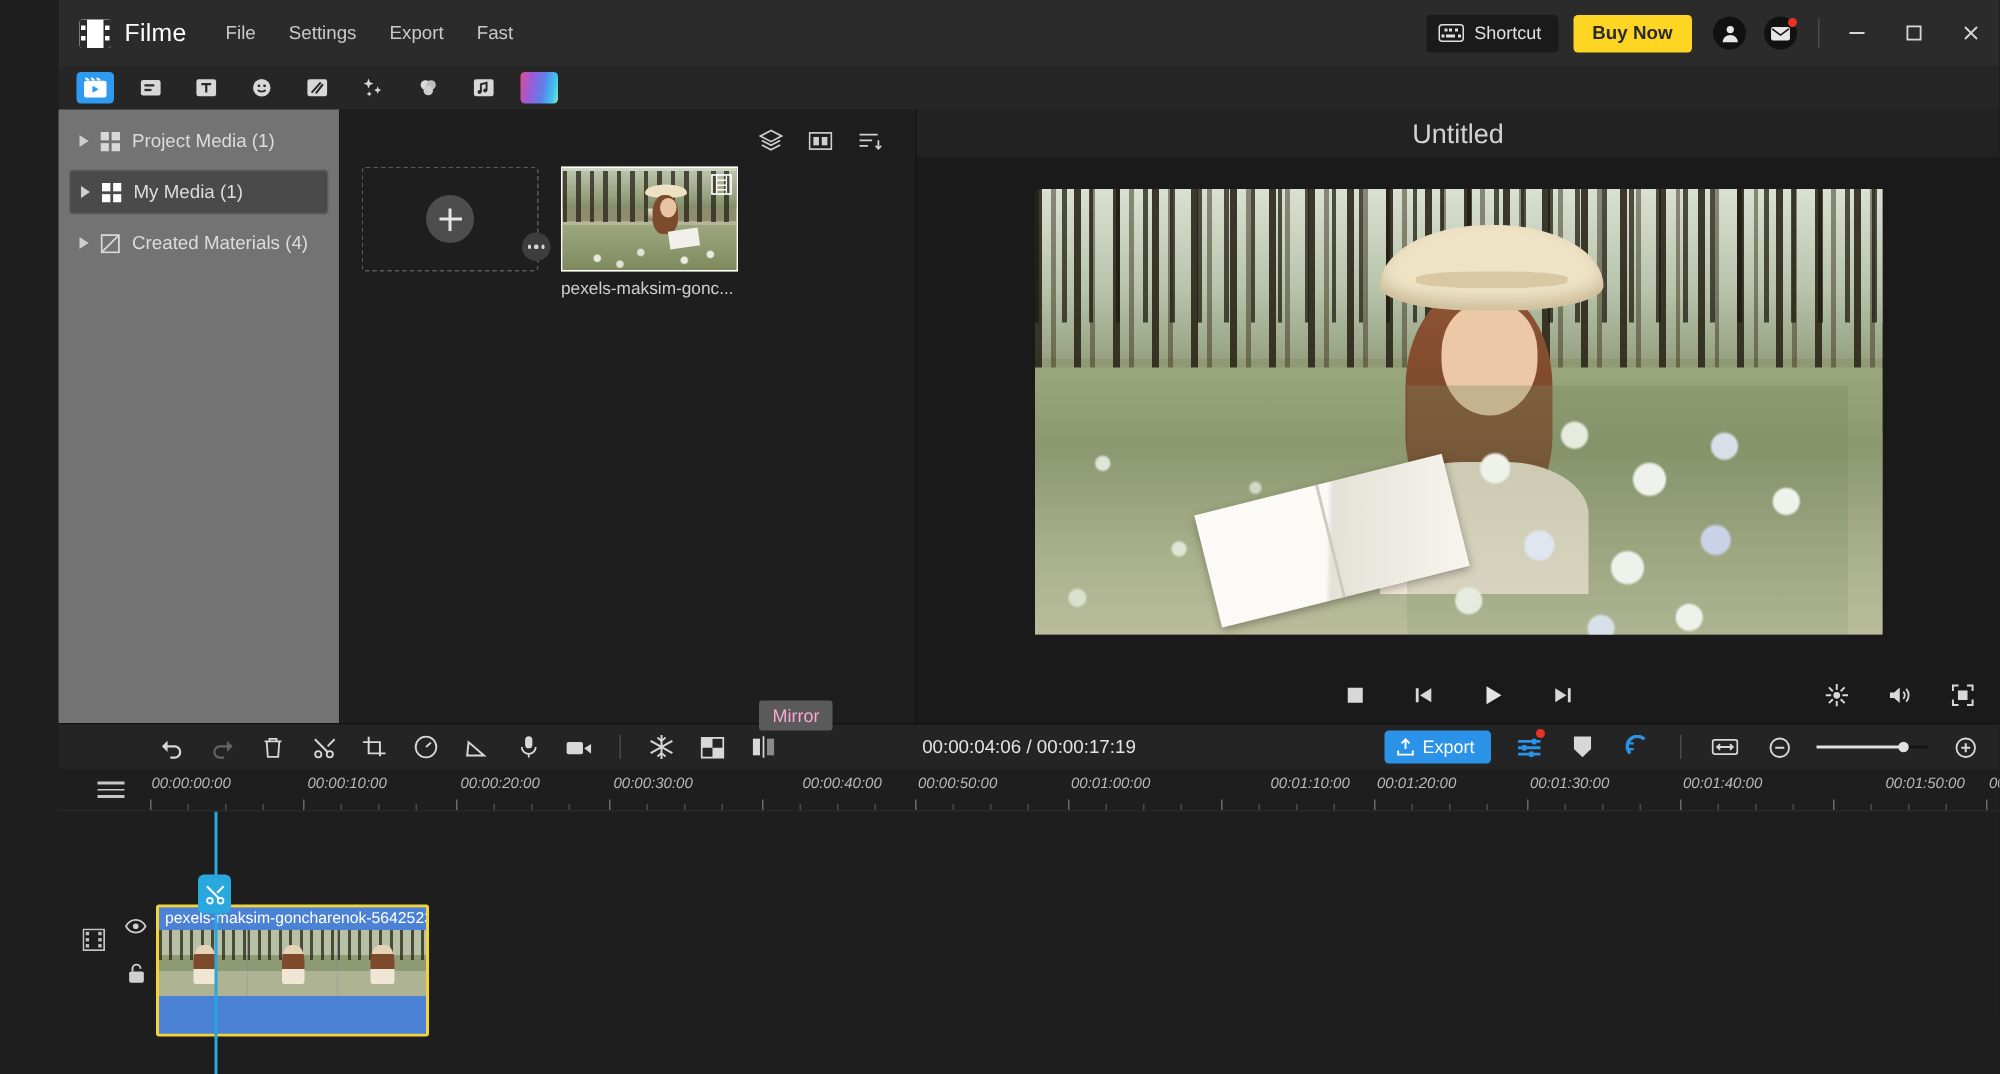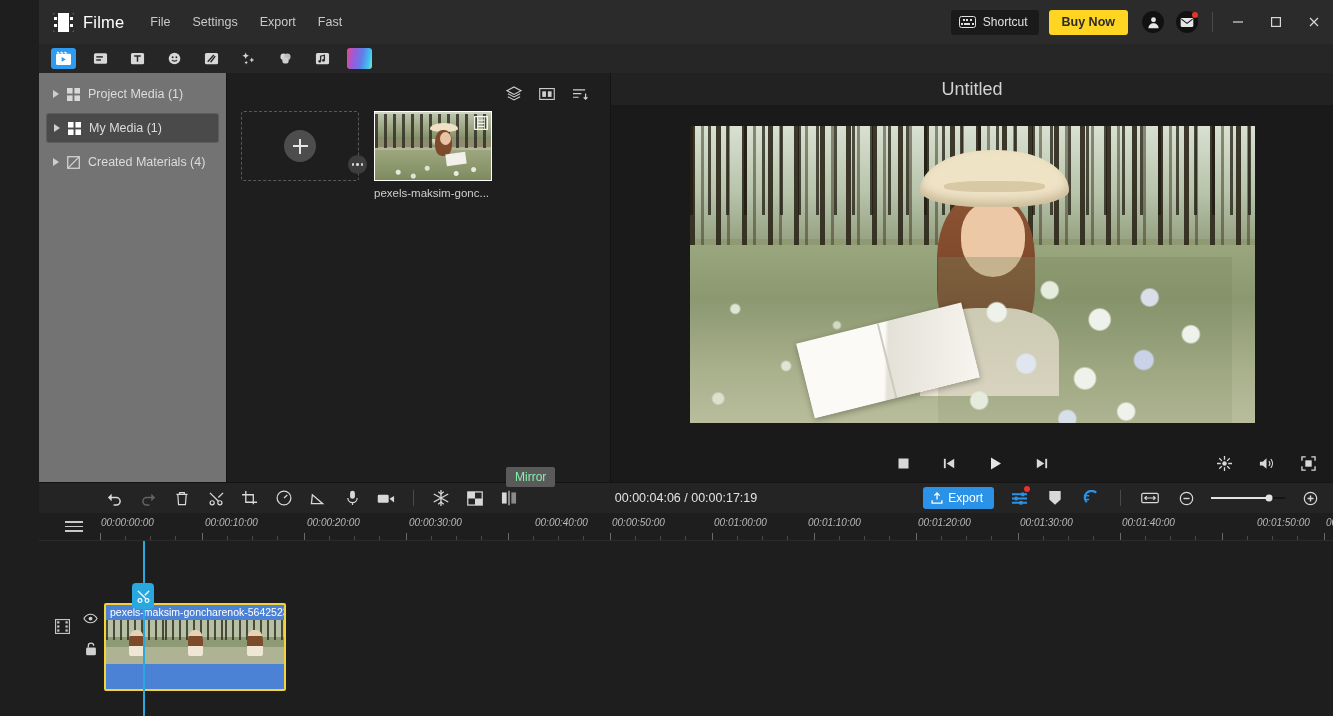--- a/index.html
+++ b/index.html
@@ -231,21 +231,21 @@
     background: repeating-linear-gradient(90deg, rgba(48,44,30,.8) 0 2px, rgba(0,0,0,0) 2px 7px); }
   .ct-person { position: absolute; left: 38%; top: 22%; width: 26%; height: 60%;
     background: linear-gradient(#e5d3b5 0 24%, #7d4a2c 24% 62%, #efe6d6 62% 100%); border-radius: 40% 40% 10% 10%; }
   .clip-audio { background: #4b82d6; }
   .eye-lock { position: absolute; left: 44px; display: flex; flex-direction: column; gap: 14px; align-items: center; }
   .track-icon { position: absolute; left: 16px; }
   .playhead-line { position: absolute; width: 1.6px; background: #29a8e0; top: 0; bottom: 0; z-index: 6; }
   .split-btn { position: absolute; z-index: 7; width: 22px; height: 26px; background: #29a8e0;
     border-radius: 4px; display: flex; align-items: center; justify-content: center; transform: translateX(-50%); cursor: pointer; }
 
-  .tooltip { position: absolute; background: #5a5a5a; color: #86efac; font-size: 12px;
+  .tooltip { position: absolute; background: #5a5a5a; color: #f9a8d4; font-size: 12px;
     padding: 3px 9px; border-radius: 2px; z-index: 30; white-space: nowrap; }
 </style>
 </head>
 <body>
 
 <div class="app">
 
   <div class="titlebar">
     <div class="brand">
       <span class="brand-logo">
@@ -675,21 +675,21 @@
         <i></i>
         <i></i>
       </span>
     <span class="tick" style="left:62px">00:00:00:00</span>
     <span class="tick" style="left:166px">00:00:10:00</span>
     <span class="tick" style="left:268px">00:00:20:00</span>
     <span class="tick" style="left:370px">00:00:30:00</span>
     <span class="tick" style="left:496px">00:00:40:00</span>
     <span class="tick" style="left:573px">00:00:50:00</span>
     <span class="tick" style="left:675px">00:01:00:00</span>
-    <span class="tick" style="left:769px">00:01:10:00</span>
+    <span class="tick" style="left:808px">00:01:10:00</span>
     <span class="tick" style="left:879px">00:01:20:00</span>
     <span class="tick" style="left:981px">00:01:30:00</span>
     <span class="tick" style="left:1083px">00:01:40:00</span>
     <span class="tick" style="left:1218px">00:01:50:00</span>
     <span class="tick" style="left:1287px">00:02:00:00</span>
     <span class="tick-line" style="left:61px"></span>
       <span class="tick-line minor" style="left:86px"></span>
     <span class="tick-line minor" style="left:111px"></span>
       <span class="tick-line minor" style="left:136px"></span>
     <span class="tick-line" style="left:163px"></span>

